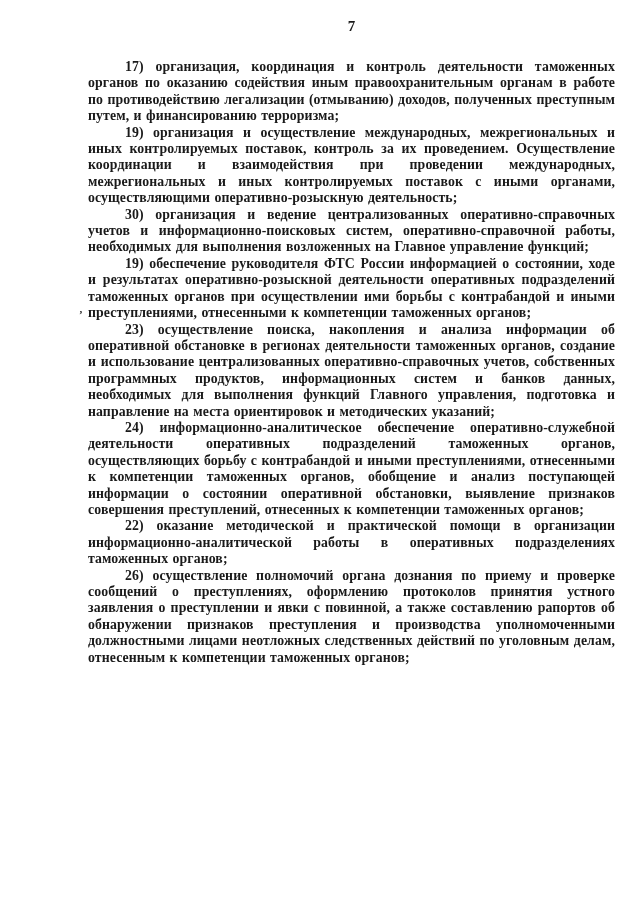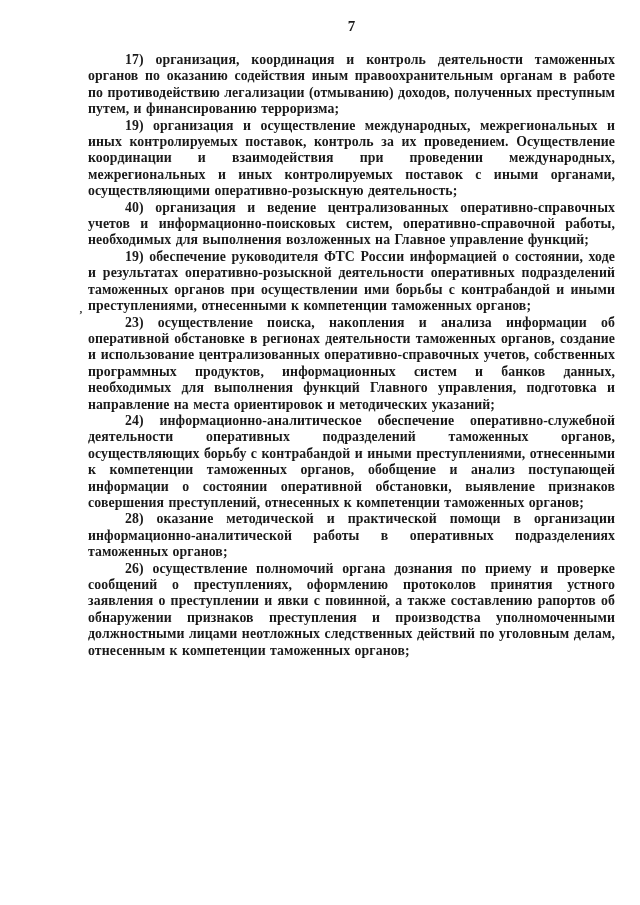--- a/index.html
+++ b/index.html
@@ -20,21 +20,21 @@
     top: 18px;
     left: 88px;
     width: 527px;
     text-align: center;
     font-size: 15px;
     font-weight: 600;
     color: #1a1a1a;
   }
   .doc-body {
     position: absolute;
-    top: 52px;
+    top: 59px;
     left: 88px;
     width: 527px;
     color: #1a1a1a;
   }
   .para {
     margin: 0;
     padding: 0;
     font-size: 13.8px;
     line-height: 16.4px;
     font-weight: 600;
@@ -54,21 +54,21 @@
   }
 </style>
 </head>
 <body>
 
 <div class="page">
   <div class="page-number">7</div>
   <div class="doc-body">
       <p class="para">17) организация, координация и контроль деятельности таможенных органов по оказанию содействия иным правоохранительным органам в работе по противодействию легализации (отмыванию) доходов, полученных преступным путем, и финансированию терроризма;</p>
       <p class="para">19) организация и осуществление международных, межрегиональных и иных контролируемых поставок, контроль за их проведением. Осуществление координации и взаимодействия при проведении международных, межрегиональных и иных контролируемых поставок с иными органами, осуществляющими оперативно-розыскную деятельность;</p>
-      <p class="para">40) организация и ведение централизованных оперативно-справочных учетов и информационно-поисковых систем, оперативно-справочной работы, необходимых для выполнения возложенных на Главное управление функций;</p>
+      <p class="para">30) организация и ведение централизованных оперативно-справочных учетов и информационно-поисковых систем, оперативно-справочной работы, необходимых для выполнения возложенных на Главное управление функций;</p>
       <p class="para">19) обеспечение руководителя ФТС России информацией о состоянии, ходе и результатах оперативно-розыскной деятельности оперативных подразделений таможенных органов при осуществлении ими борьбы с контрабандой и иными преступлениями, отнесенными к компетенции таможенных органов;</p>
       <p class="para">23) осуществление поиска, накопления и анализа информации об оперативной обстановке в регионах деятельности таможенных органов, создание и использование централизованных оперативно-справочных учетов, собственных программных продуктов, информационных систем и банков данных, необходимых для выполнения функций Главного управления, подготовка и направление на места ориентировок и методических указаний;</p>
       <p class="para">24) информационно-аналитическое обеспечение оперативно-служебной деятельности оперативных подразделений таможенных органов, осуществляющих борьбу с контрабандой и иными преступлениями, отнесенными к компетенции таможенных органов, обобщение и анализ поступающей информации о состоянии оперативной обстановки, выявление признаков совершения преступлений, отнесенных к компетенции таможенных органов;</p>
-      <p class="para">28) оказание методической и практической помощи в организации информационно-аналитической работы в оперативных подразделениях таможенных органов;</p>
+      <p class="para">22) оказание методической и практической помощи в организации информационно-аналитической работы в оперативных подразделениях таможенных органов;</p>
       <p class="para">26) осуществление полномочий органа дознания по приему и проверке сообщений о преступлениях, оформлению протоколов принятия устного заявления о преступлении и явки с повинной, а также составлению рапортов об обнаружении признаков преступления и производства уполномоченными должностными лицами неотложных следственных действий по уголовным делам, отнесенным к компетенции таможенных органов;</p>
     </div>
   <span class="scan-speck" style="left:79px; top:309px;">’</span>
 </div>
 
 </body></html>

